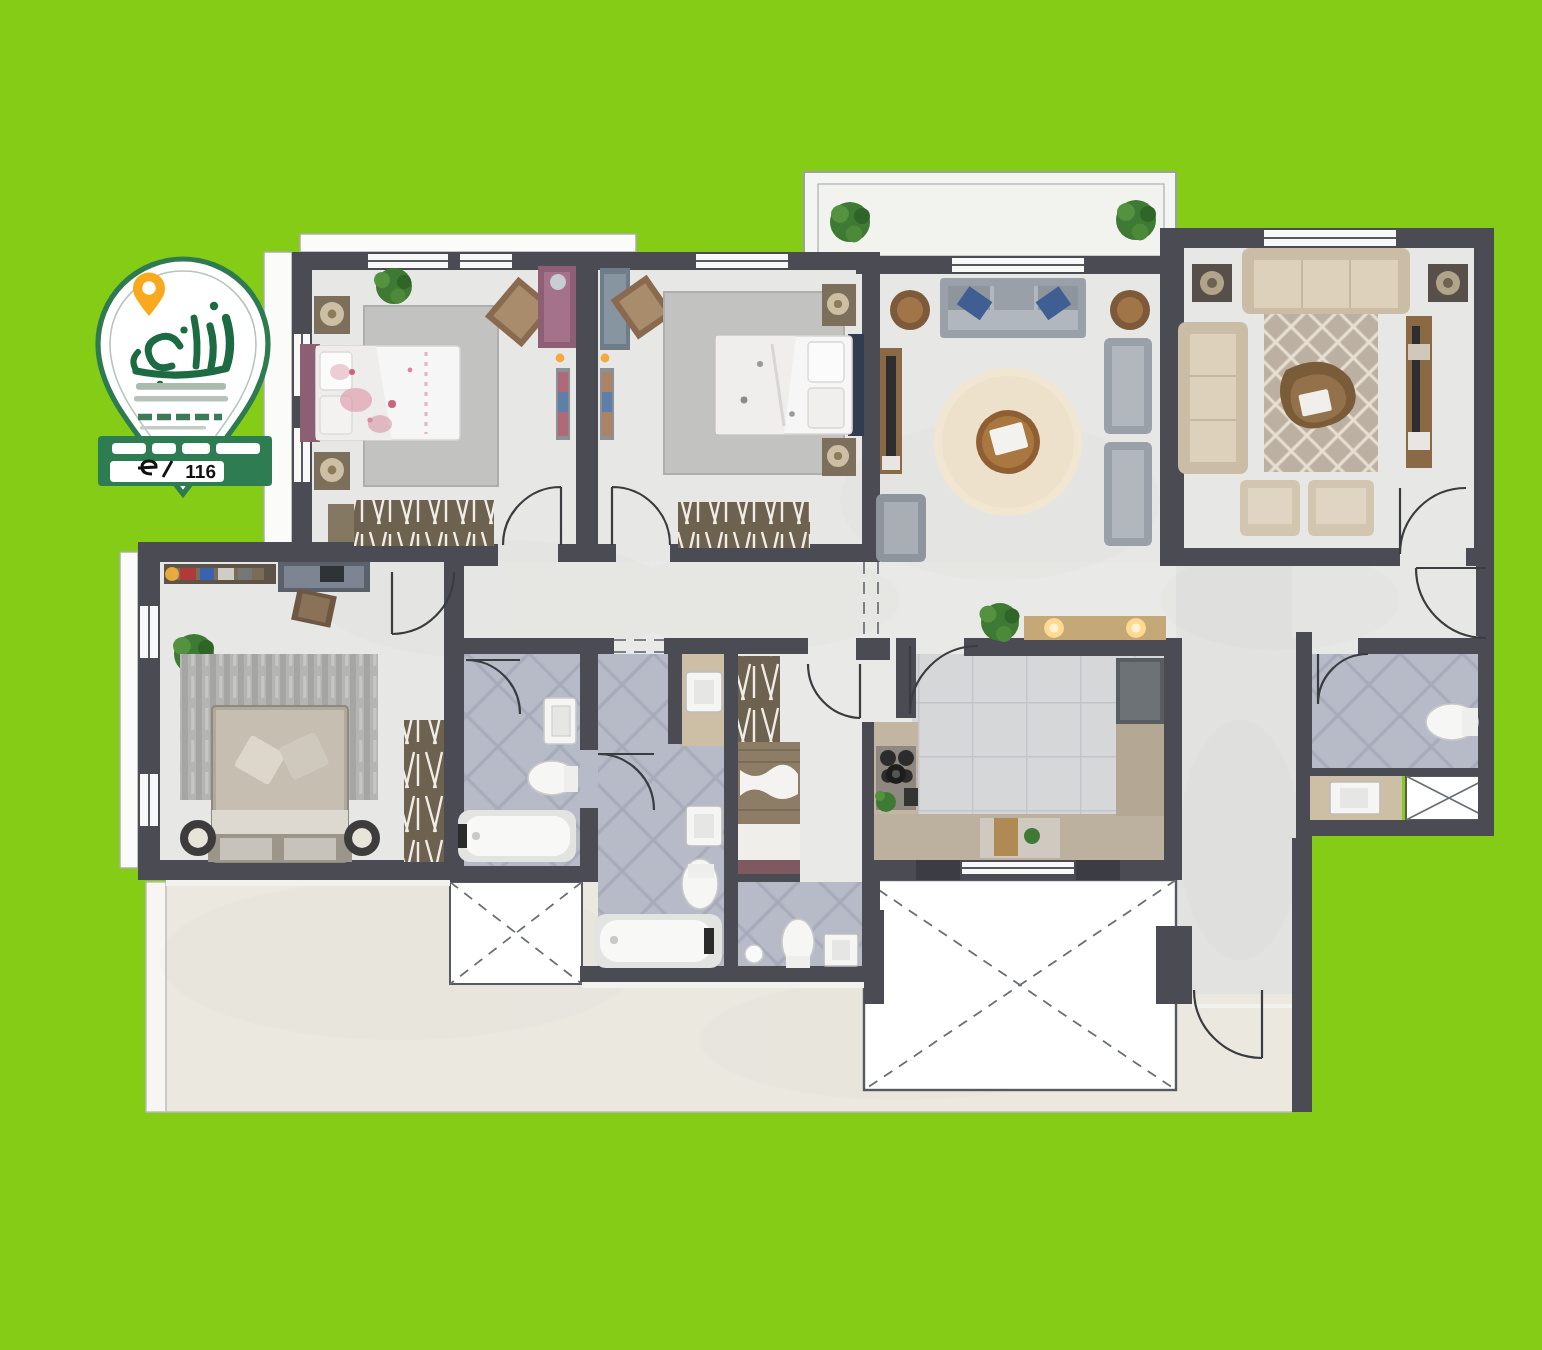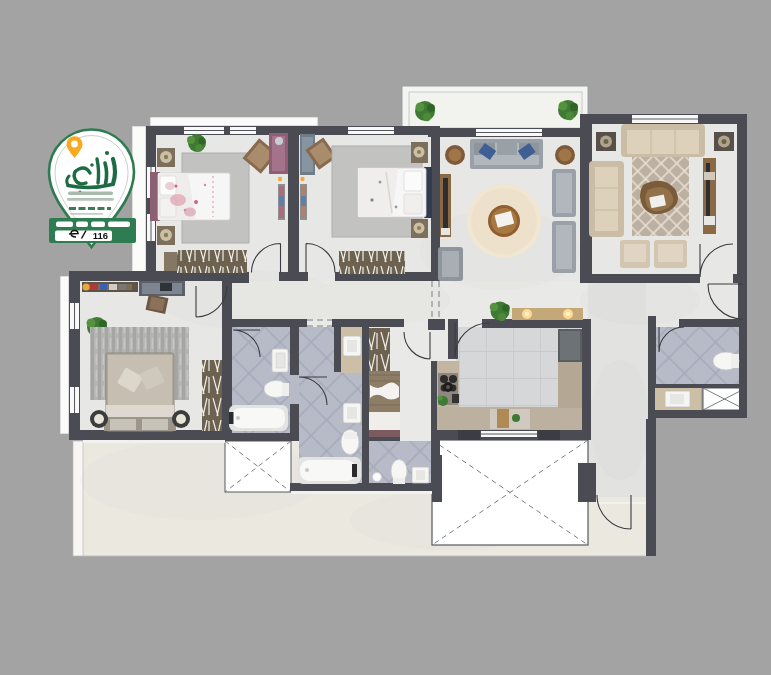--- a/index.html
+++ b/index.html
@@ -1,16 +1,16 @@
 <!DOCTYPE html>
 <html><head>
 <meta charset="utf-8">
 <style>
   html,body{margin:0;padding:0;background:#ffffff;}
-  #stage{position:relative;width:771px;height:675px;background:#a3a3a3;overflow:hidden;
+  #stage{position:relative;width:771px;height:675px;background:#84cc16;overflow:hidden;
          font-family:"Liberation Sans", sans-serif;}
   svg{position:absolute;top:0;left:0;}
 </style>
 </head>
 <body>
 <div id="stage">
 <svg width="771" height="675" viewBox="0 0 771 675">
 <defs>
   <pattern id="hatch" width="14" height="22" patternUnits="userSpaceOnUse">
     <rect width="14" height="22" fill="#6d6250"></rect>

